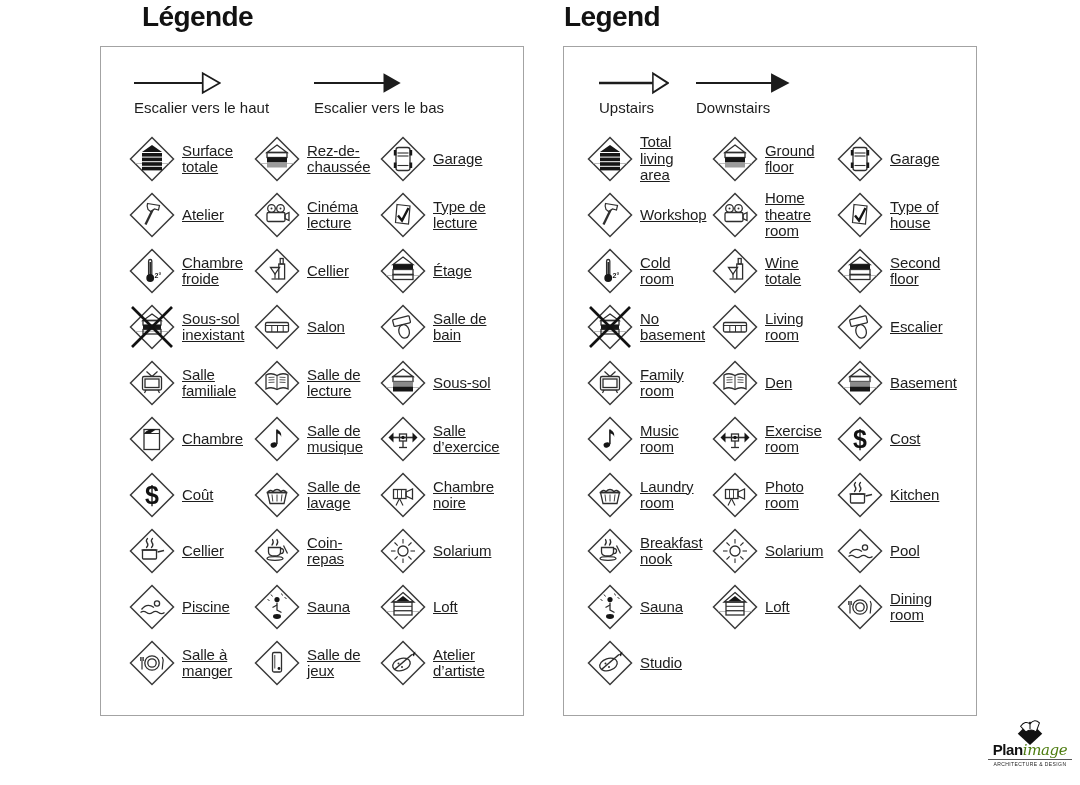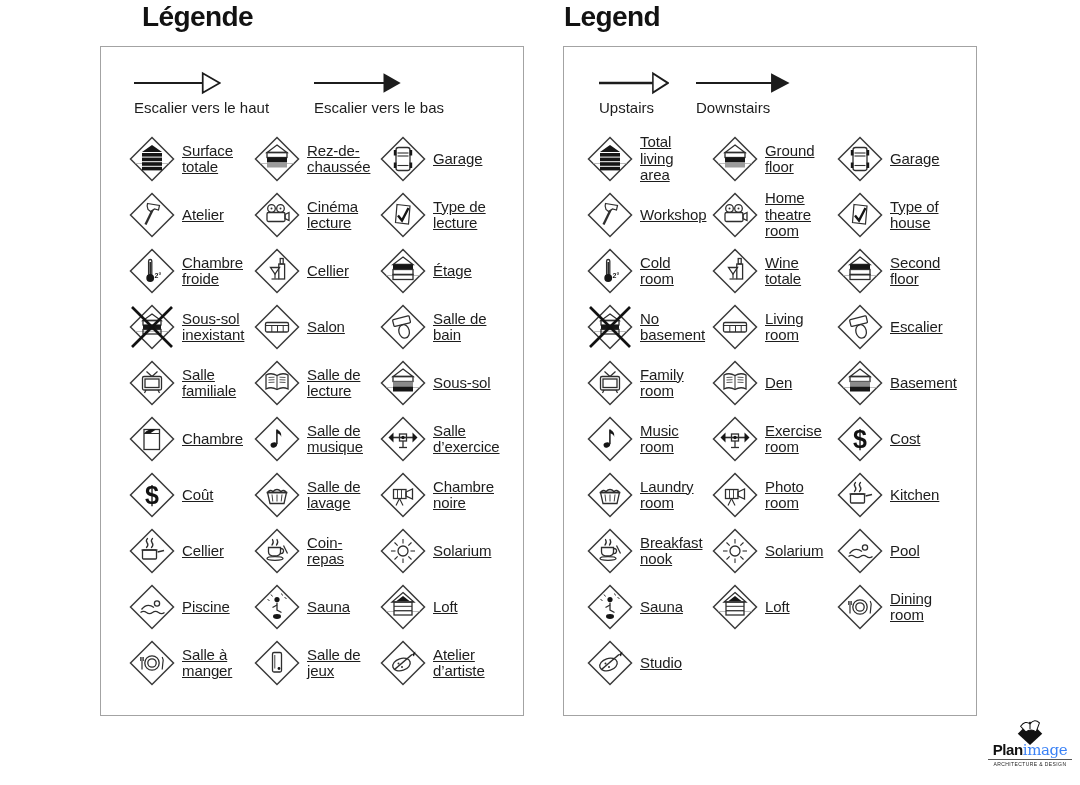--- a/index.html
+++ b/index.html
@@ -27,21 +27,21 @@
   .p-fr .grid{padding-left:28px;grid-template-columns:125px 126px auto;}
   .p-en .grid{padding-left:23px;grid-template-columns:125px 125px auto;}
   .cell{display:flex;align-items:center;gap:7px;text-decoration:underline;}
   .ic{flex:none;line-height:0;}
   .ic svg{width:46px;height:46px;display:block;}
   .lbl{font-size:15px;line-height:16.5px;letter-spacing:-0.1px;white-space:pre-line;color:#1d1d1d;}
   .logo{position:absolute;left:988px;top:714px;width:84px;text-align:center;}
   .logo svg{display:block;margin:0 auto;}
   .brand{font-size:15px;line-height:15px;margin-top:-4px;white-space:nowrap;}
   .brand .b1{font-weight:bold;color:#111;letter-spacing:-0.4px;}
-  .brand .b2{font-family:"DejaVu Serif",serif;color:#3b82f6;letter-spacing:-0.4px;}
+  .brand .b2{font-style:italic;font-family:"DejaVu Serif",serif;color:#4d7c0f;letter-spacing:-0.4px;}
   .tagline{font-size:5px;letter-spacing:0.4px;color:#222;border-top:0.5px solid #555;margin-top:1px;padding-top:1px;white-space:nowrap;}
 </style>
 </head>
 <body>
 
 <div class="canvas">
 
   <div class="title t-fr">Légende</div>
   <div class="title t-en">Legend</div>
 

